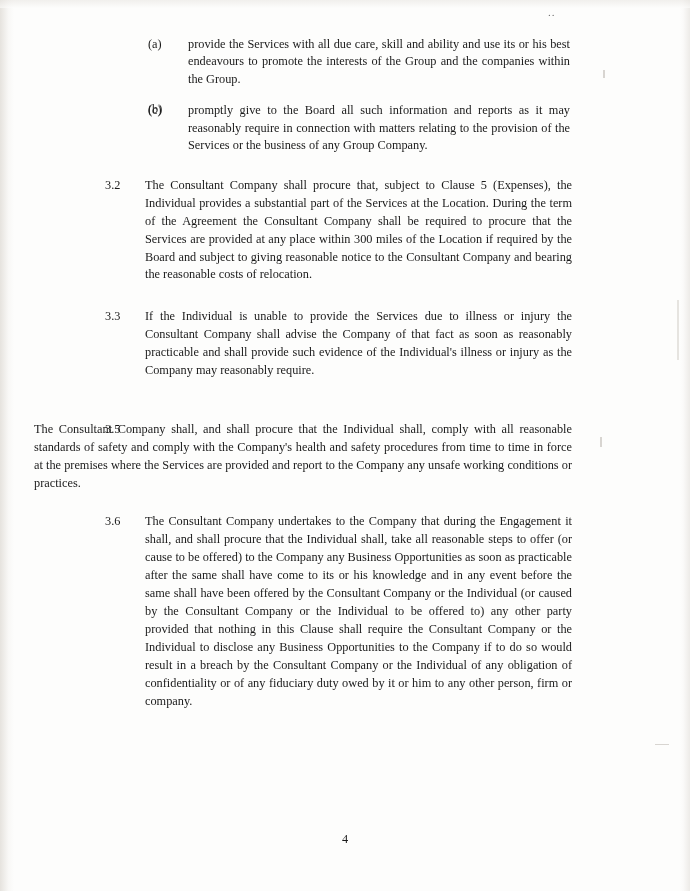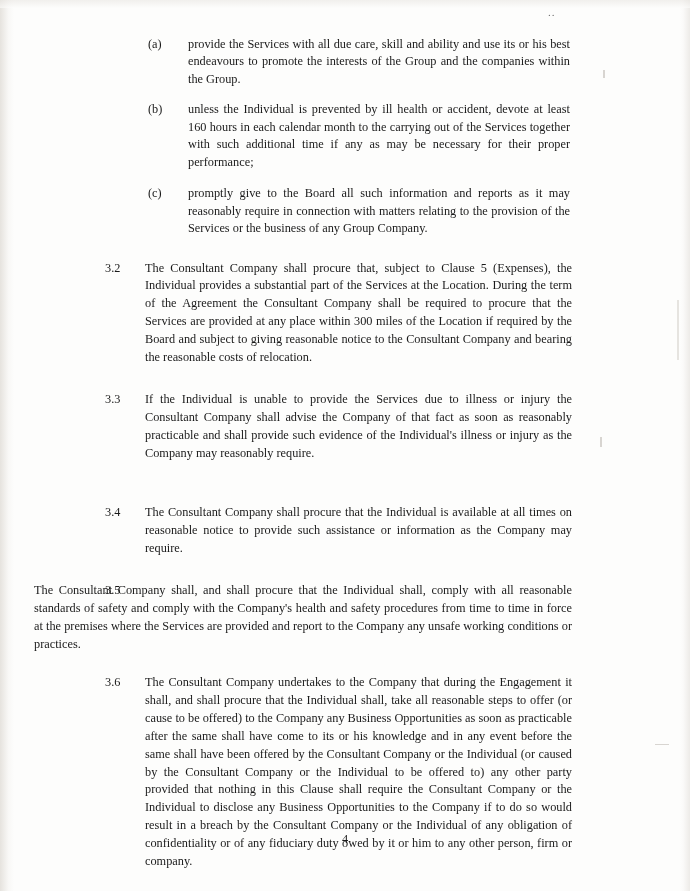--- a/index.html
+++ b/index.html
@@ -136,42 +136,37 @@
 
   <div class="content" style="padding-top:36px;">
 
     <div class="sub-block">
       <div class="sub-item">
         <span class="marker">(a)</span>
         <span>provide the Services with all due care, skill and ability and use its or his best endeavours to promote the interests of the Group and the companies within the Group.</span>
       </div>
       <div class="sub-item" style="margin-bottom:14px;">
         <span class="marker">(b)</span>
-        <span>unless the Individual is prevented by ill health or accident, devote at least 160 hours in each calendar month to the carrying out of the Services together with such additional time if any as may be necessary for their proper performance;</span>
       </div>
       <div class="sub-item" style="margin-bottom:22px;">
         <span class="marker">(c)</span>
         <span>promptly give to the Board all such information and reports as it may reasonably require in connection with matters relating to the provision of the Services or the business of any Group Company.</span>
       </div>
     </div>
 
     <div class="clause" style="margin-bottom:24px;">
       <span class="num">3.2</span>
       <span>The Consultant Company shall procure that, subject to Clause 5 (Expenses), the Individual provides  a substantial part of the Services at the Location.  During the term of the Agreement the Consultant Company shall be required to procure that the Services are provided at   any place within 300 miles of the Location if required by the Board and subject to giving reasonable notice to the Consultant Company and bearing the reasonable costs of relocation.</span>
     </div>
 
     <div class="clause" style="margin-bottom:41px;">
       <span class="num">3.3</span>
       <span>If the Individual is unable to provide the Services due to illness or injury the Consultant Company shall advise the Company of that fact as soon as reasonably practicable and shall provide such evidence of the Individual's illness or injury as the Company may reasonably require.</span>
     </div>
 
-    <div class="clause" style="margin-bottom:24px;">
-      <span class="num">3.4</span>
-      <span>The Consultant Company shall procure that the Individual is available at all times on reasonable notice to provide such assistance or information as the Company may require.</span>
-    </div>
 
     <div class="clause" style="padding-left:34px;">
       <span class="num">3.5</span>
       <span>The Consultant Company shall, and shall procure that the Individual shall, comply with all reasonable standards of safety and comply with the Company's health and safety procedures from time to time in force at the premises where the Services are provided and report to the Company any unsafe working conditions or practices.</span>
     </div>
 
     <div class="clause" style="margin-bottom:12px;">
       <span class="num">3.6</span>
       <span>The Consultant Company undertakes to the Company that during the Engagement it shall, and shall procure that the Individual shall, take all reasonable steps to offer (or cause to be offered) to the Company any Business Opportunities as soon as practicable after the same shall have come to its or his knowledge and in any event before the same shall have been offered by the Consultant Company or the Individual (or caused by the Consultant Company or the Individual to be offered to) any other party provided that nothing in this Clause shall require the Consultant Company or the Individual to disclose any Business Opportunities to the Company if to do so would result in a breach by the Consultant Company or the Individual of any obligation of confidentiality or of any fiduciary duty owed by it or him to any other person, firm or company.</span>
     </div>

